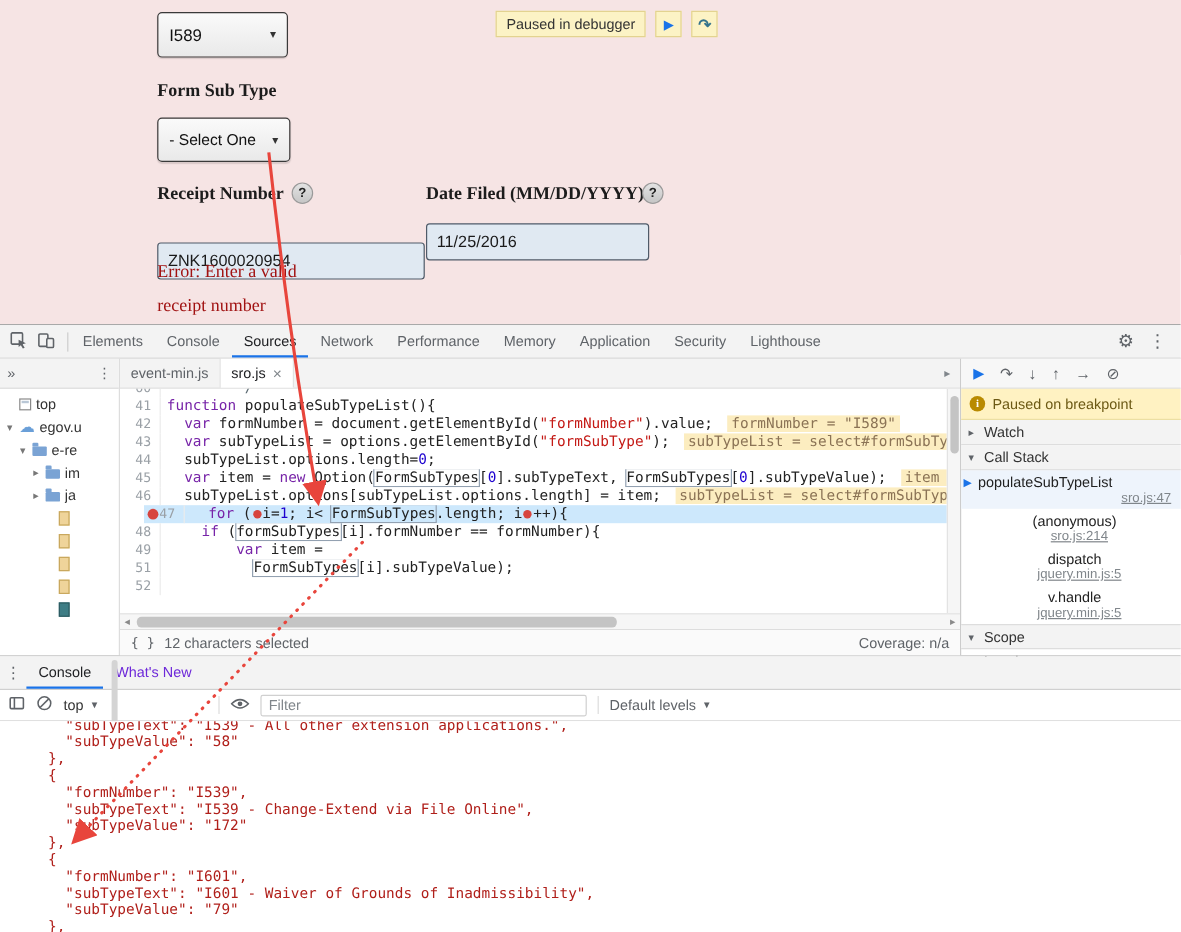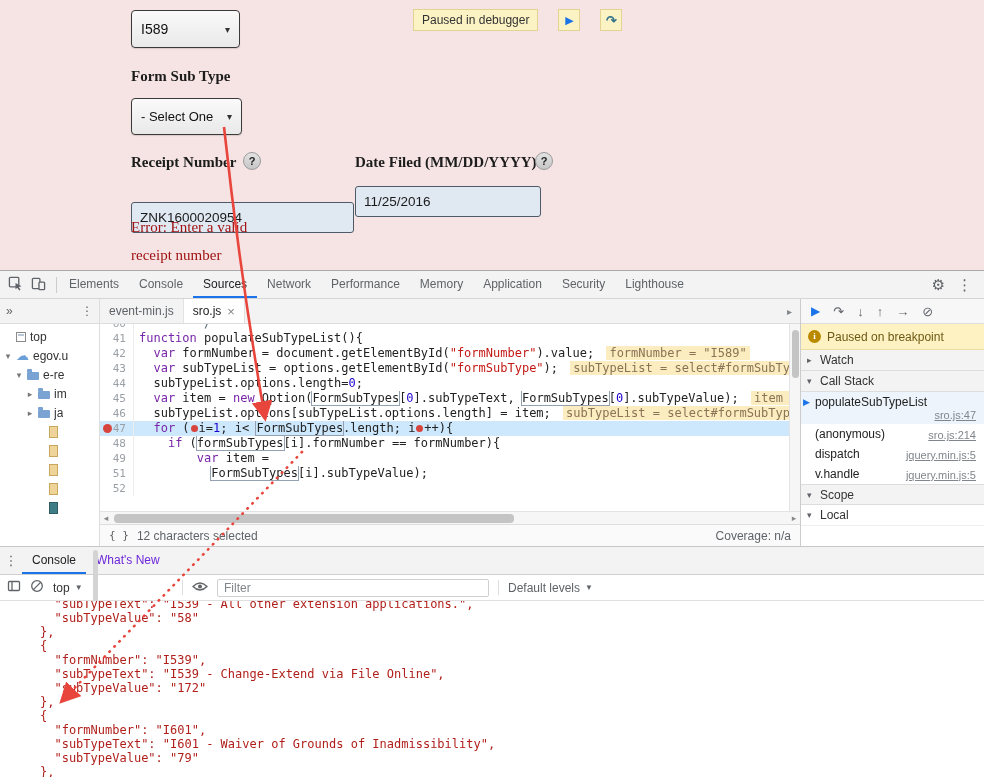--- a/index.html
+++ b/index.html
@@ -23,21 +23,21 @@
           border:1px solid #9a9a9a; color:#222; font-size:11px; font-weight:bold; text-align:center; line-height:16px; cursor:pointer; }
   .help-1 { left:243px; top:152px; }
   .help-2 { left:535px; top:152px; }
   .txt { position:absolute; background:#e0e9f2; border:1px solid #4f5a68; border-radius:3px;
          padding:0 8px; font-size:13.5px; color:#1a1a1a; font-family:"Liberation Sans", sans-serif; }
   .txt-receipt { left:131px; top:202px; width:223px; height:31px; }
   .txt-date    { left:355px; top:186px; width:186px; height:31px; }
   .err { position:absolute; font-family:"Liberation Serif", serif; font-size:15px; color:#a11212; }
   .err-1 { left:131px; top:219px; }
   .err-2 { left:131px; top:247px; }
-  .pause-banner { position:absolute; left:413px; top:9px; display:flex; gap:20px; align-items:stretch; }
+  .pause-banner { position:absolute; left:413px; top:9px; display:flex; gap:8px; align-items:stretch; }
   .chip { background:#fcf3c5; border:1px solid #e3d390; font-size:12px; color:#333;
           display:flex; align-items:center; padding:0 8px; height:22px; }
   .icon-chip { width:22px; justify-content:center; padding:0; cursor:pointer; }
   .icon-chip.resume-c { color:#1a73e8; font-size:11px; }
   .icon-chip.stepover-c { color:#33738c; font-size:13px; font-weight:bold; }
 
   
   .devtools { position:absolute; top:270px; left:0; width:984px; height:507px; background:#fff;
               border-top:1px solid #a9a9a9; display:flex; flex-direction:column; font-size:12px; color:#333; }
   .dt-tabbar { flex:0 0 28px; background:#f3f3f3; border-bottom:1px solid #d5d5d5; display:flex; align-items:center; }
@@ -71,21 +71,21 @@
   
   .editor-pane { flex:1; min-width:0; display:flex; flex-direction:column; position:relative; }
   .file-tabs { height:25px; background:#f3f3f3; border-bottom:1px solid #ddd; display:flex; align-items:stretch; }
   .f-tab { display:flex; align-items:center; gap:6px; padding:0 9px; color:#5f6368; border-right:1px solid #e2e2e2; cursor:pointer; }
   .f-tab.active { background:#fff; color:#202124; }
   .f-close { color:#80868b; font-size:13px; cursor:pointer; }
   .more-tabs { margin-left:auto; display:flex; align-items:center; padding:0 8px; color:#80868b; font-size:10px; cursor:pointer; }
   .code-wrap { flex:1; position:relative; overflow:hidden; background:#fff; }
   #code-rows { position:absolute; top:-8px; left:0; right:11px; font-family:"DejaVu Sans Mono", monospace; font-size:12px; }
   .c-row { display:flex; height:15px; line-height:15px; white-space:pre; }
-  .c-row.exec { background:#cde8fc; }
+  .c-row.exec { background:#cde8fc;margin-left:20px; }
   .c-gut { position:relative; flex:0 0 34px; text-align:right; padding-right:7px; color:#9aa0a6; font-size:11px;
            border-right:1px solid #ececec; cursor:pointer; }
   .bp-dot { position:absolute; left:3px; top:3px; width:9px; height:9px; border-radius:50%; background:#d7443e; }
   .c-code { padding-left:5px; overflow:hidden; color:#222; }
   .tk-kw { color:#7724a8; }
   .tk-str { color:#c41a16; }
   .tk-num { color:#1c00cf; }
   .tk-cm { color:#5b6a72; }
   .tk-hint { background:#fcedc0; color:#8b7355; padding:0 3px; margin-left:5px; }
   .tk-box { outline:1px solid #93a1b1; }
@@ -107,22 +107,22 @@
                   gap:13px; padding:0 10px; }
   .dbg-ic { font-size:13px; color:#5f6368; cursor:pointer; line-height:1; }
   .dbg-ic.resume { color:#1a73e8; font-size:12px; }
   .paused-banner { flex:0 0 26px; background:#fff2c2; border-bottom:1px solid #ecdfa3; display:flex; align-items:center;
                    gap:6px; padding:0 7px; color:#6c5914; }
   .info-dot { width:13px; height:13px; border-radius:50%; background:#b98a00; color:#fff; font-size:9px; font-weight:bold;
               text-align:center; line-height:13px; font-family:"Liberation Serif", serif; }
   .sec-head { flex:0 0 21px; background:#f3f3f3; border-bottom:1px solid #ddd; display:flex; align-items:center;
               gap:5px; padding:0 6px; color:#333; cursor:pointer; }
   .sec-arrow { font-size:9px; color:#5f6368; width:8px; }
-  .cs-row { position:relative; display:flex; justify-content:space-between; align-items:flex-end;
-            padding:3px 8px 3px 14px; cursor:pointer; }
+  .cs-row { position:relative; display:flex; justify-content:space-between; align-items:center;
+            padding:3px 8px 3px 14px; cursor:pointer;flex-direction:column; }
   .cs-row .cs-fn { color:#222; white-space:nowrap; overflow:hidden; }
   .cs-row .cs-loc { color:#80868b; font-size:11px; margin-left:8px; white-space:nowrap;text-decoration:underline; }
   .cs-row.active { flex-direction:column; align-items:flex-end; background:#eef4fc; }
   .cs-row.active .cs-fn { align-self:flex-start; }
   .cs-mark { position:absolute; left:2px; top:5px; color:#1a73e8; font-size:9px; }
   .local-row { flex:0 0 21px; display:flex; align-items:center; gap:5px; padding:0 6px; border-bottom:1px solid #eee; cursor:pointer; }
 
   
   .console-drawer { flex:1; border-top:1px solid #c7c7c7; display:flex; flex-direction:column; min-height:0; }
   .con-tabs { flex:0 0 27px; background:#f3f3f3; border-bottom:1px solid #d0d0d0; display:flex; align-items:center; }

